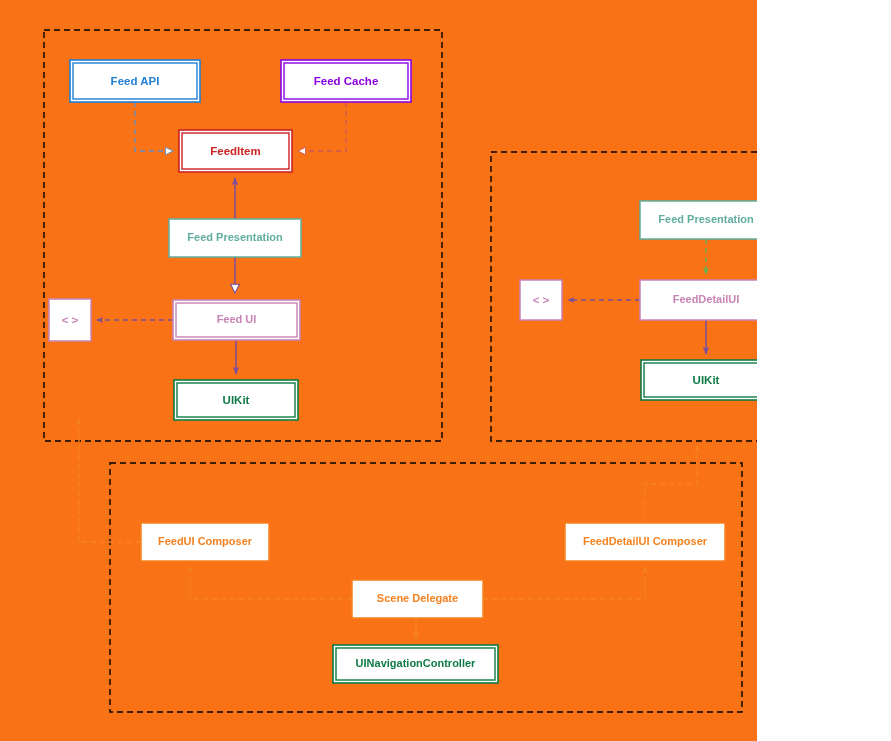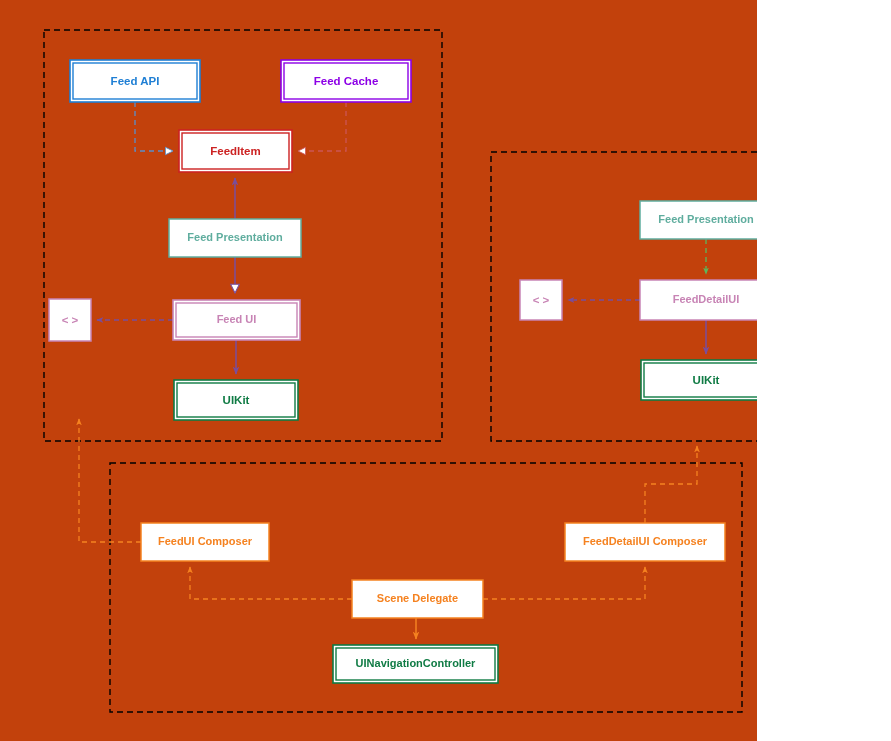--- a/index.html
+++ b/index.html
@@ -29,21 +29,21 @@
     font-family: "Liberation Sans", sans-serif;
     font-weight: bold;
     text-anchor: middle;
     dominant-baseline: middle;
     pointer-events: none;
   }
 </style>
 </head>
 <body>
 
-<div id="diagram-root" style="width: 757px; height: 741px; background: #c2410c;">
+<div id="diagram-root" style="width: 757px; height: 741px; background: #f97316;">
   <svg id="diagram-svg" viewBox="0 0 891 741" style="width: 891px; height: 741px;">
       <defs>
         <marker id="hollow-5b8fc9" viewBox="0 0 12 12" refX="11" refY="6" markerWidth="7" markerHeight="7" orient="auto-start-reverse">
           <path d="M1,1 L11,6 L1,11 z" fill="#ffffff" stroke="#5b8fc9" stroke-width="1.2"></path>
         </marker>
         <marker id="hollow-cc5555" viewBox="0 0 12 12" refX="11" refY="6" markerWidth="7" markerHeight="7" orient="auto-start-reverse">
           <path d="M1,1 L11,6 L1,11 z" fill="#ffffff" stroke="#cc5555" stroke-width="1.2"></path>
         </marker>
         <marker id="filled-7a4e9c" viewBox="0 0 10 10" refX="9" refY="5" markerWidth="5.5" markerHeight="5.5" orient="auto-start-reverse">
           <path d="M0,1 L10,5 L0,9 L2.6,5 z" fill="#7a4e9c" stroke="none"></path>

